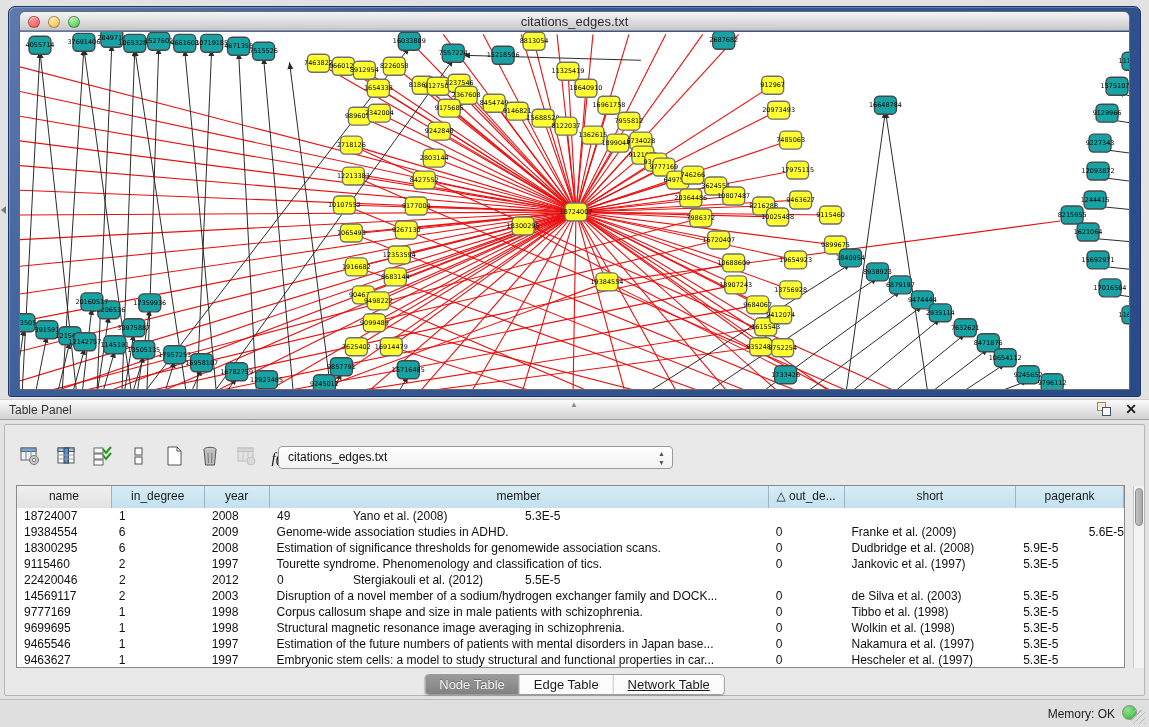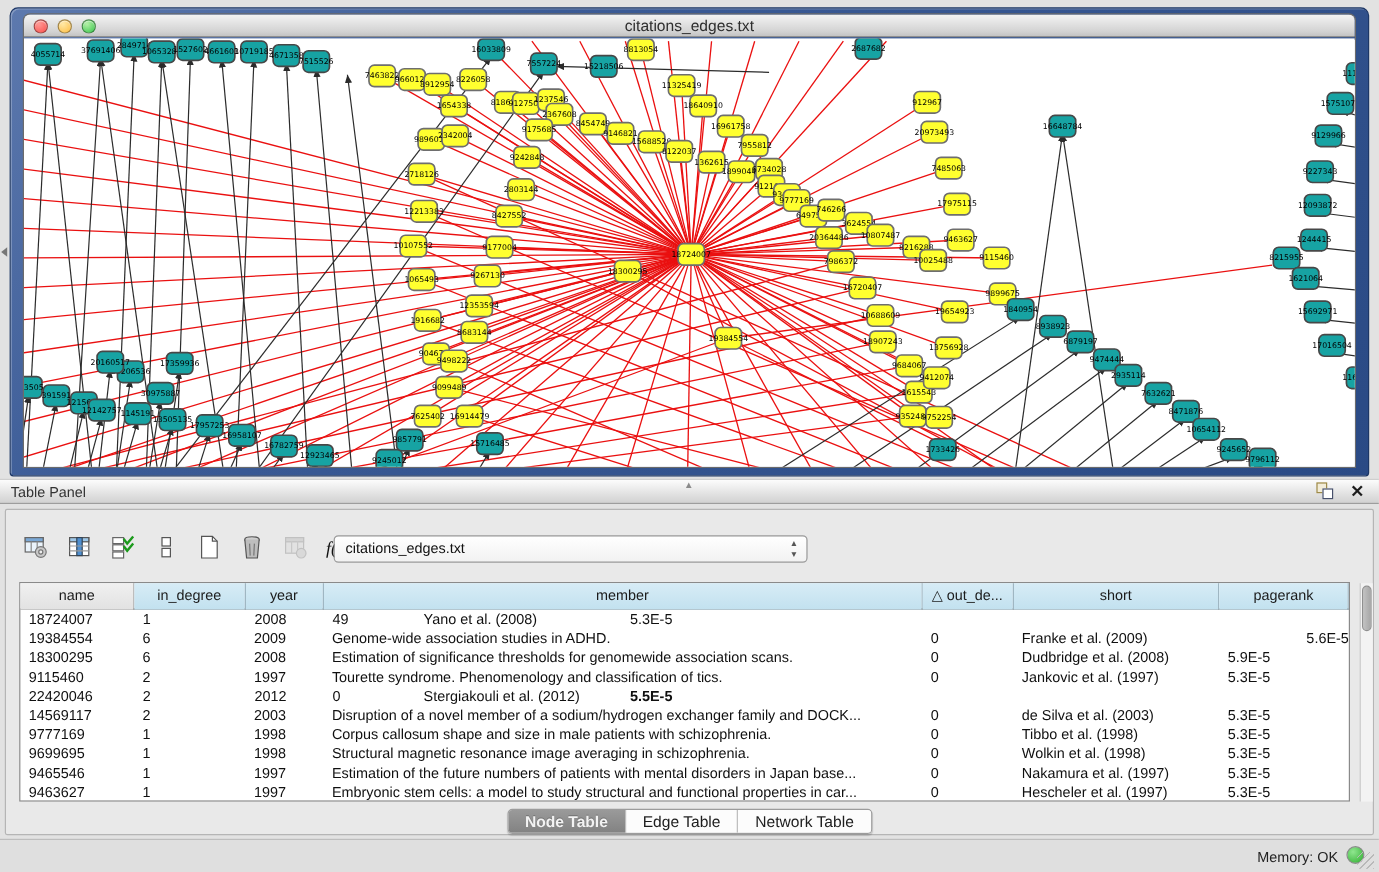--- a/index.html
+++ b/index.html
@@ -71,22 +71,22 @@
   .vthumb { position:absolute; left:1px; top:2px; width:8px; height:38px;
     background:linear-gradient(90deg,#c2c2c2,#a8a8a8); border:1px solid #8f8f8f; border-radius:5px; }
 
   
   .tabs { position:absolute; left:50%; transform:translateX(-50%); top:249px; height:21px;
     display:flex; border:1px solid #9c9c9c; border-radius:4px; overflow:hidden;
     box-shadow:0 1px 1px rgba(0,0,0,.15); }
   .tab { height:100%; padding:0 14px; font-size:13px; line-height:19px; background:#fcfcfc;
     color:#1d1d1d; border-right:1px solid #b9b9b9; }
   .tab.active { background:linear-gradient(#9a9a9a,#828282); color:#f3f3f3;
-    text-shadow:0 -1px 0 rgba(0,0,0,.25);font-weight:bold; }
-  .tab:last-child { border-right:none; }
+    text-shadow:0 -1px 0 rgba(0,0,0,.25); }
+  .tab:last-child { border-right:none;text-decoration:underline; }
 
   
   .statusbar { position:absolute; left:0; top:699px; width:1149px; height:28px;
     background:#dfdfdf; border-top:1px solid #bdbdbd; }
   .mem { position:absolute; right:34px; top:7px; font-size:12px; color:#222; }
   .mem-dot { position:absolute; right:12px; top:5px; width:15px; height:15px; border-radius:50%;
     border:1px solid #8a8a8a; background:radial-gradient(circle at 35% 30%,#8fe68f,#2fae2f); }
 
   .grip { position:absolute; right:4px; bottom:3px; width:14px; height:14px;
     background:repeating-linear-gradient(135deg,transparent 0 3px,#b9b9b9 3px 4px); }
@@ -929,21 +929,21 @@
           <div class="td" style="width: 76px;">0</div>
           <div class="td" style="width: 172px;">Jankovic et al. (1997)</div>
           <div class="td" style="width: 108px;">5.3E-5</div>
         </div>
         <div class="trow">
           <div class="td" style="width: 95px;">22420046</div>
           <div class="td" style="width: 93px;">2</div>
           <div class="td" style="width: 65px;">2012</div>
           <div class="td" style="width: 76px;">0</div>
           <div class="td" style="width: 172px;">Stergiakouli et al. (2012)</div>
-          <div class="td" style="width: 108px; font-weight: bold;">5.5E-5</div>
+          <div class="td" style="width: 108px;">5.5E-5</div>
         </div>
         <div class="trow">
           <div class="td" style="width: 95px;">14569117</div>
           <div class="td" style="width: 93px;">2</div>
           <div class="td" style="width: 65px;">2003</div>
           <div class="td" style="width: 500px;">Disruption of a novel member of a sodium/hydrogen exchanger family and DOCK...</div>
           <div class="td" style="width: 76px;">0</div>
           <div class="td" style="width: 172px;">de Silva et al. (2003)</div>
           <div class="td" style="width: 108px;">5.3E-5</div>
         </div>

